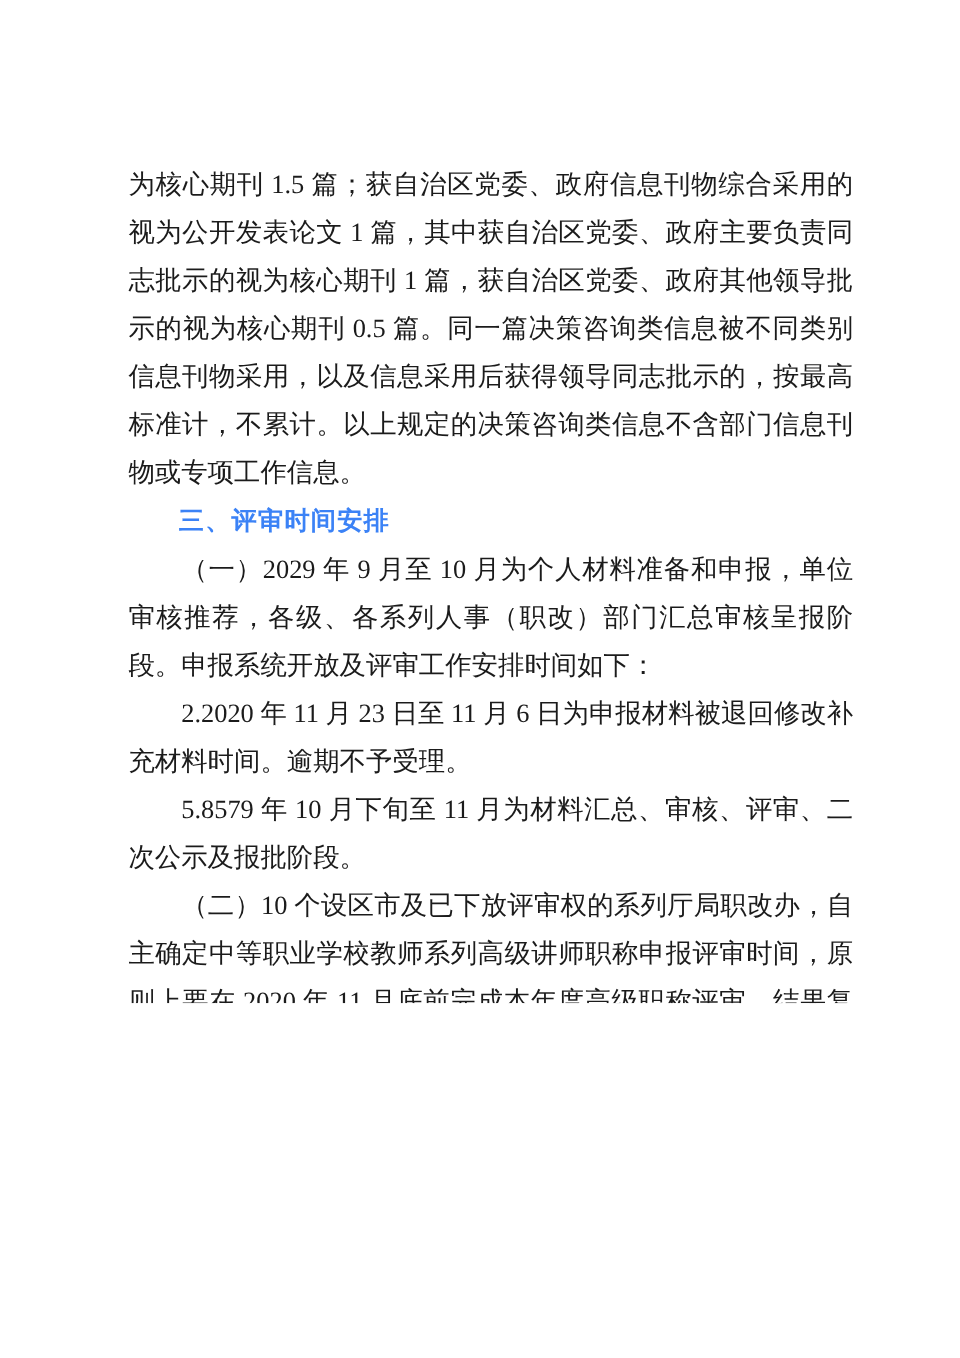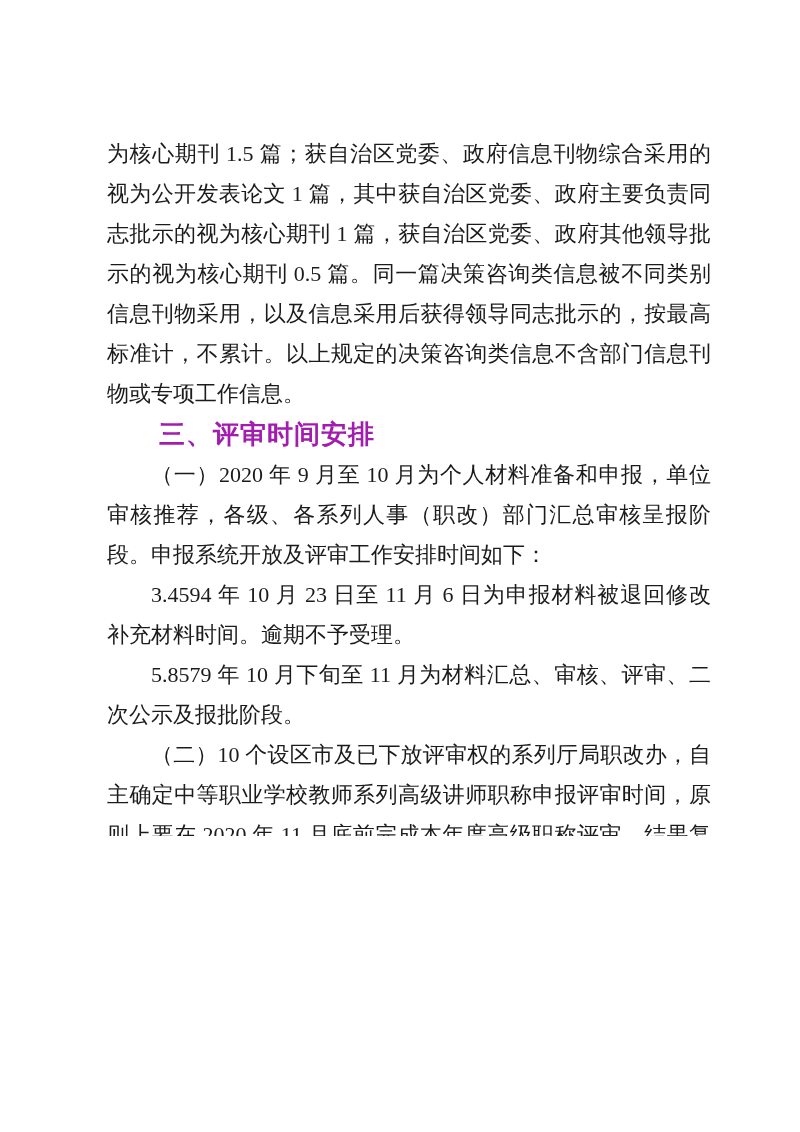--- a/index.html
+++ b/index.html
@@ -28,44 +28,44 @@
       line-height: 40px;
       text-align: justify;
       text-indent: 2em;
       font-family: "Liberation Serif", "DejaVu Serif", serif;
     }
     .para.continuation {
       text-indent: 0;
     }
     .section-heading {
       margin: 0;
-      font-size: 26px;
+      font-size: 21px;
       line-height: 41px;
       font-weight: 700;
       text-indent: 2em;
       letter-spacing: 1px;
-      color: #a21caf;
+      color: #3b82f6;
       font-family: "Liberation Sans", "DejaVu Sans", sans-serif;
     }
     .page-number {
       position: absolute;
       top: 1009px;
       right: 117px;
       font-size: 21px;
       line-height: 26px;
       color: #1b1b1b;
       font-family: "Liberation Serif", "DejaVu Serif", serif;
     }
   </style>
 </head>
 <body>
 
 <div class="page">
   <div class="content">
     <p class="para continuation">为核心期刊 1.5 篇；获自治区党委、政府信息刊物综合采用的视为公开发表论文 1 篇，其中获自治区党委、政府主要负责同志批示的视为核心期刊 1 篇，获自治区党委、政府其他领导批示的视为核心期刊 0.5 篇。同一篇决策咨询类信息被不同类别信息刊物采用，以及信息采用后获得领导同志批示的，按最高标准计，不累计。以上规定的决策咨询类信息不含部门信息刊物或专项工作信息。</p>
     <h2 class="section-heading">三、评审时间安排</h2>
-    <p class="para">（一）2020 年 9 月至 10 月为个人材料准备和申报，单位审核推荐，各级、各系列人事（职改）部门汇总审核呈报阶段。申报系统开放及评审工作安排时间如下：</p>
-    <p class="para">3.4594 年 10 月 23 日至 11 月 6 日为申报材料被退回修改补充材料时间。逾期不予受理。</p>
+    <p class="para">（一）2029 年 9 月至 10 月为个人材料准备和申报，单位审核推荐，各级、各系列人事（职改）部门汇总审核呈报阶段。申报系统开放及评审工作安排时间如下：</p>
+    <p class="para">2.2020 年 11 月 23 日至 11 月 6 日为申报材料被退回修改补充材料时间。逾期不予受理。</p>
     <p class="para">5.8579 年 10 月下旬至 11 月为材料汇总、审核、评审、二次公示及报批阶段。</p>
     <p class="para">（二）10 个设区市及已下放评审权的系列厅局职改办，自主确定中等职业学校教师系列高级讲师职称申报评审时间，原则上要在 2020 年 11 月底前完成本年度高级职称评审、结果复核及二次公示等有关工作，并在 9 月底前将开评时间报自治区职改办和自治区教育厅职改办备案。</p>
   </div>
   <div class="page-number">—3—</div>
 </div>
 
 </body></html>

